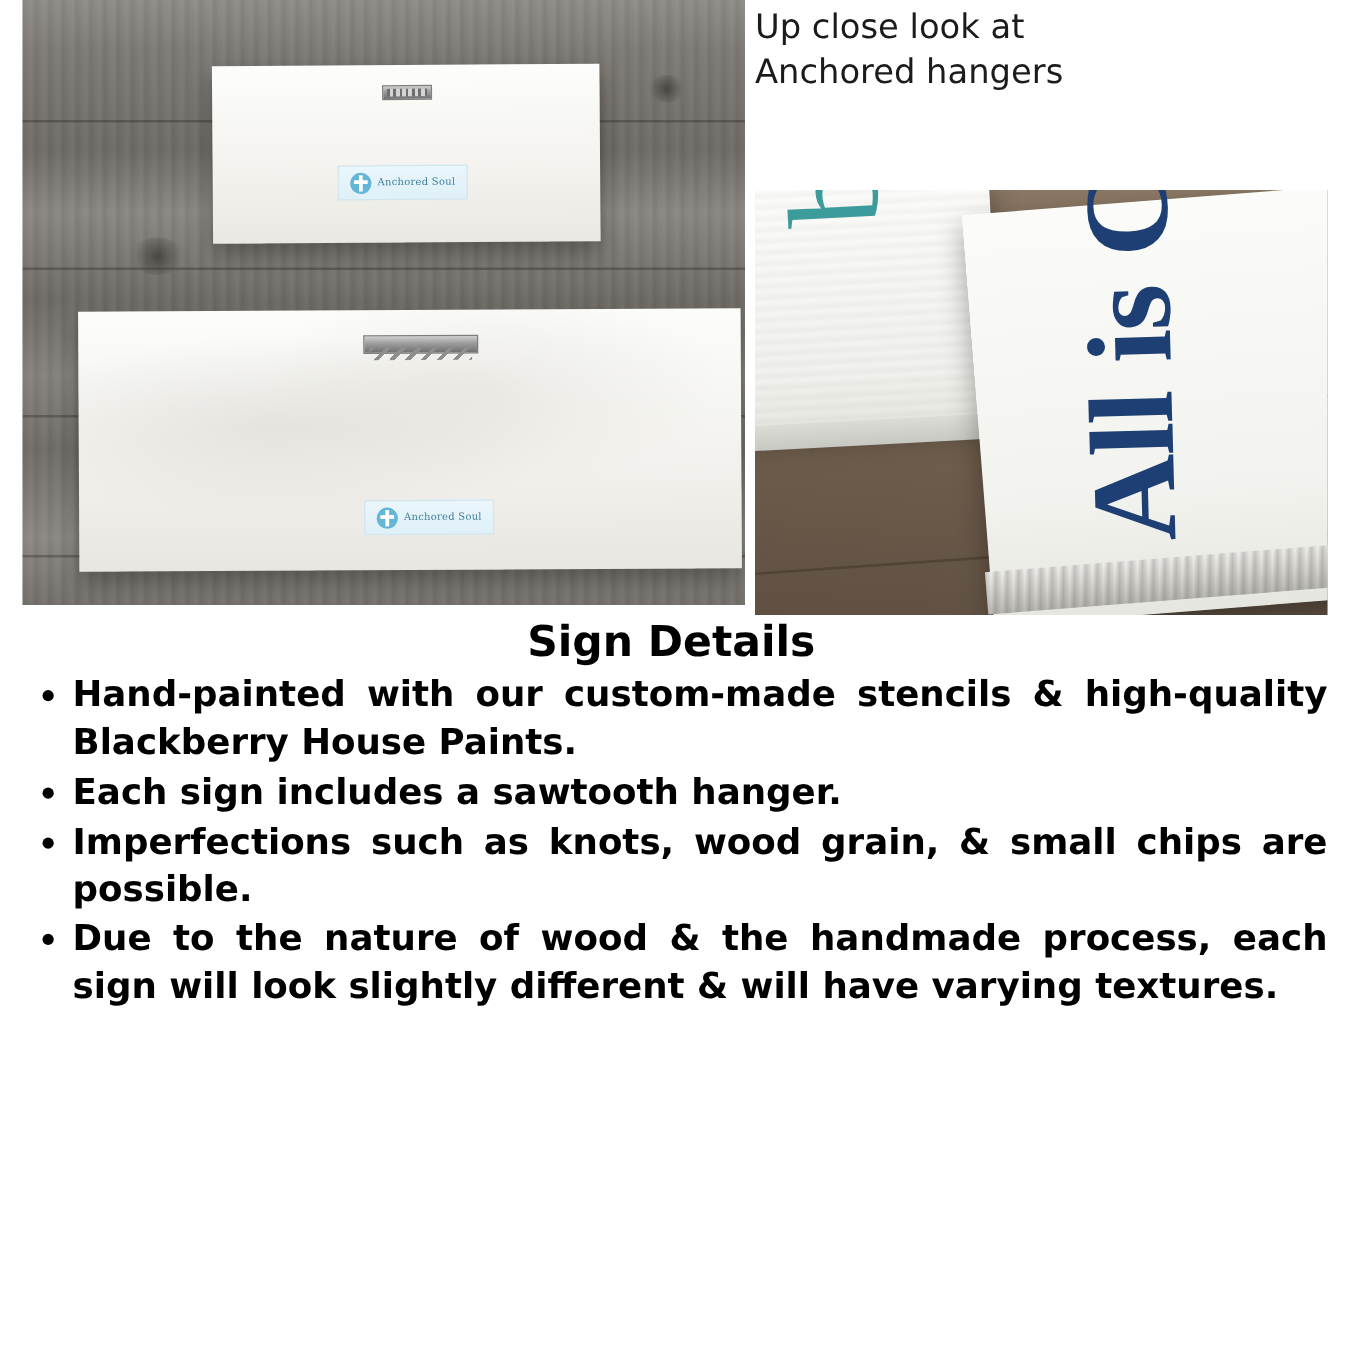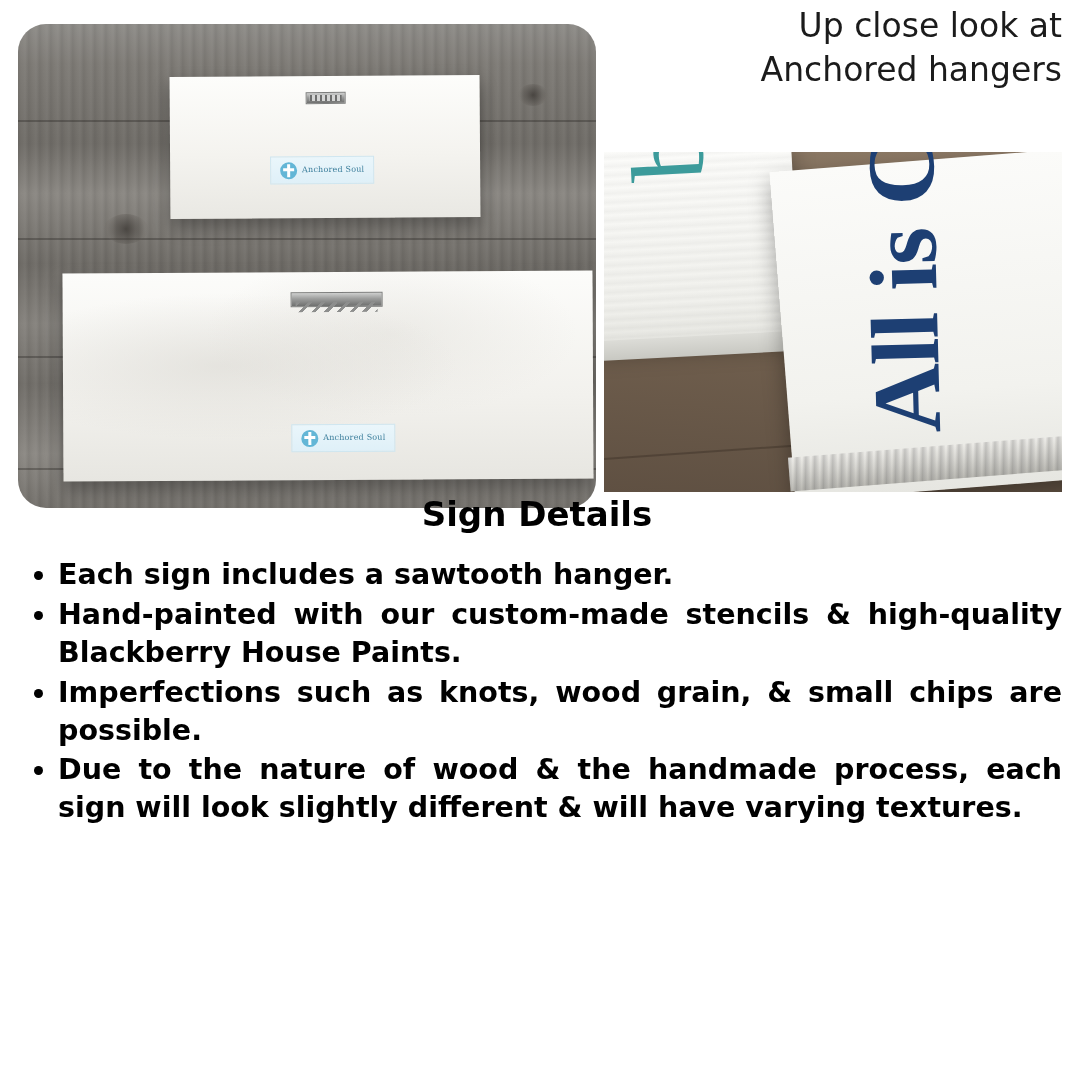--- a/index.html
+++ b/index.html
@@ -23,37 +23,36 @@
   .media-row {
     position: relative;
     width: 1080px;
     height: 492px;
   }
 
   
   .photo-left {
     position: absolute;
     left: 18px;
-    top: 24px;
+    top: 0;
     width: 578px;
     height: 484px;
     overflow: hidden;
     background:
       repeating-linear-gradient(90deg,
         rgba(0,0,0,0.05) 0px,
         rgba(0,0,0,0.0) 3px,
         rgba(255,255,255,0.04) 7px,
         rgba(0,0,0,0.06) 11px),
       linear-gradient(180deg,
         #8e8c88 0px, #7e7b76 40px,
         #6f6c67 120px, #8a8782 170px,
         #6e6b66 240px, #85827d 300px,
         #706d68 360px, #8b8883 430px,
         #73706b 484px);
-    border-radius: 28px;
   }
   .photo-left .plank-line {
     position: absolute;
     left: 0; right: 0;
     height: 2px;
     background: rgba(40,38,35,0.35);
   }
   .photo-left .knot {
     position: absolute;
     border-radius: 50%;
@@ -244,42 +243,42 @@
     left: 604px; top: 0;
     width: 458px; height: 152px;
     background: #ffffff;
   }
 
   .caption {
     position: absolute;
     left: 604px;
     top: 4px;
     width: 458px;
-    text-align: right;
+    text-align: left;
     font-family: "DejaVu Sans", sans-serif;
-    font-size: 33px;
+    font-size: 27px;
     line-height: 1.33;
     color: #1b1b1b;
   }
 
   
   .details {
     position: absolute;
     left: 0;
     top: 494px;
     width: 1080px;
     padding: 0 18px 0 12px;
   }
   .details-title {
     text-align: center;
     font-family: "DejaVu Sans", sans-serif;
     font-weight: 700;
     font-size: 34px;
     color: #000;
-    margin-bottom: 22px;
+    margin-bottom: 3px;
   }
   ul.bullets {
     list-style: none;
     margin: 0;
     padding: 0;
   }
   ul.bullets li {
     position: relative;
     padding-left: 46px;
     margin-bottom: 2px;
@@ -353,20 +352,20 @@
 
     <div class="caption">
       <div>Up close look at</div>
       <div>Anchored hangers</div>
     </div>
   </div>
 
   <div class="details">
     <div class="details-title">Sign Details</div>
     <ul class="bullets">
+      <li>Hand-painted with our custom-made stencils &amp; high-quality Blackberry House Paints.</li>
       <li>Each sign includes a sawtooth hanger.</li>
-      <li>Hand-painted with our custom-made stencils &amp; high-quality Blackberry House Paints.</li>
       <li>Imperfections such as knots, wood grain, &amp; small chips are possible.</li>
       <li>Due to the nature of wood &amp; the handmade process, each sign will look slightly different &amp; will have varying textures.</li>
     </ul>
   </div>
 
 </div>
 
 </body></html>

